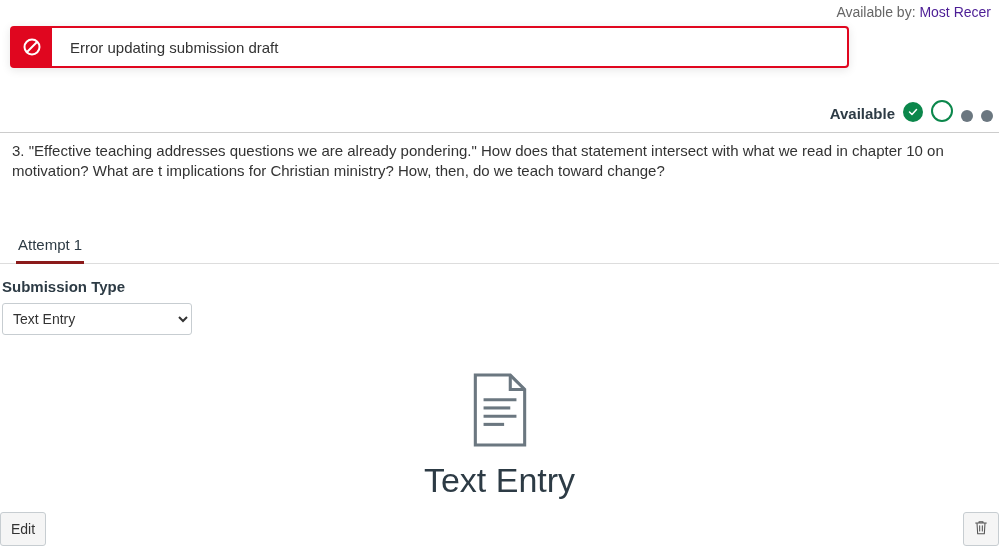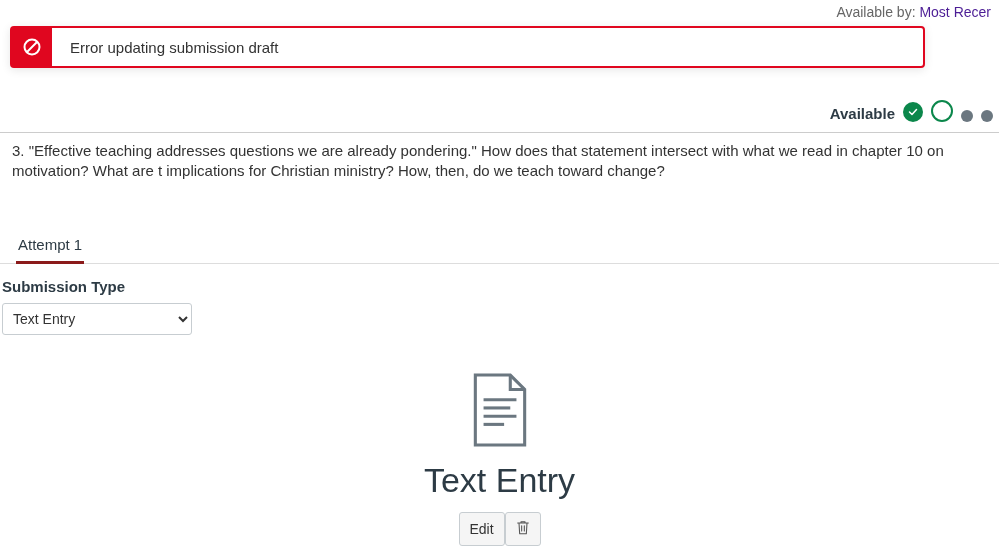--- a/index.html
+++ b/index.html
@@ -23,21 +23,21 @@
     padding: 2px 0 0 10px;
     font-size: 17px;
     color: #333;
     height: 26px;
   }
 
   .alert-wrap {
     position: absolute;
     left: 10px;
     top: 26px;
-    width: 915px;
+    width: 839px;
     z-index: 10;
   }
   .alert {
     display: flex;
     align-items: stretch;
     border: 2px solid #e0061f;
     border-radius: 4px;
     background: #fff;
     box-shadow: 0 2px 10px rgba(0,0,0,0.1);
     height: 42px;
@@ -133,21 +133,21 @@
   }
   .text-entry-block .doc-icon svg { width: 62px; height: 74px; }
   .text-entry-title {
     font-size: 34px;
     color: #2d3b45;
     margin-top: 10px;
     font-weight: 400;
   }
   .actions {
     display: flex;
-    justify-content: center;
+    justify-content: space-between;
     gap: 0;
     margin-top: 12px;
   }
   .btn {
     background: #f5f5f5;
     border: 1px solid #c7cdd1;
     border-radius: 3px;
     font-size: 14px;
     color: #333;
     height: 34px;

